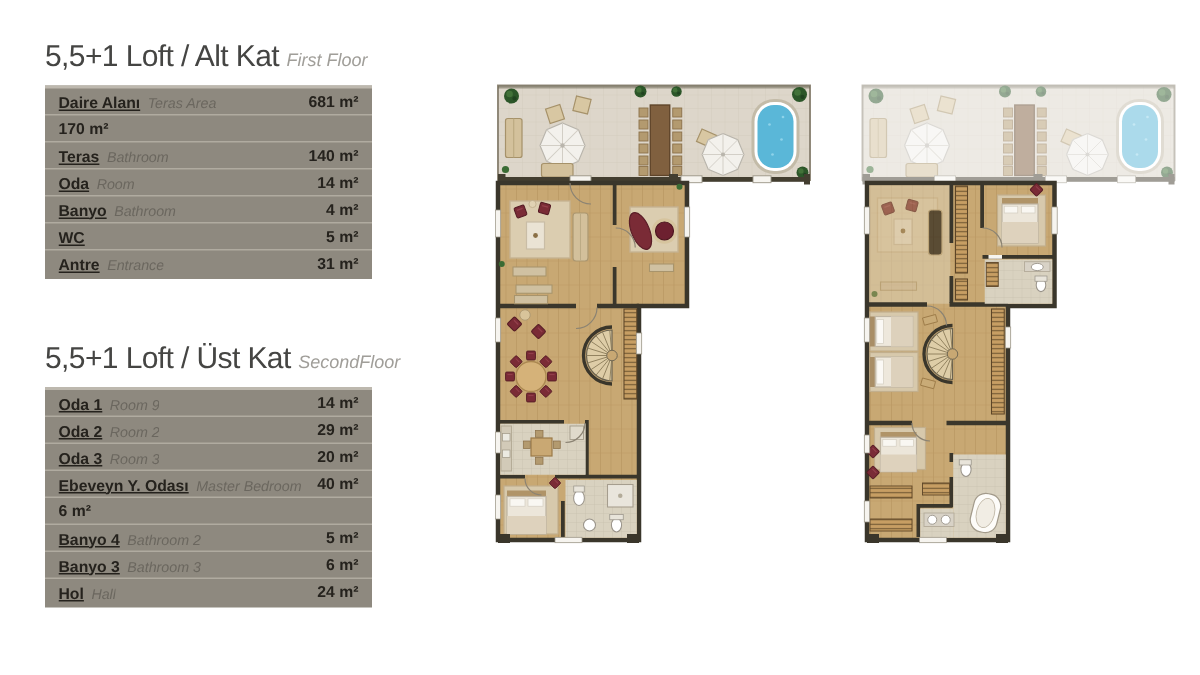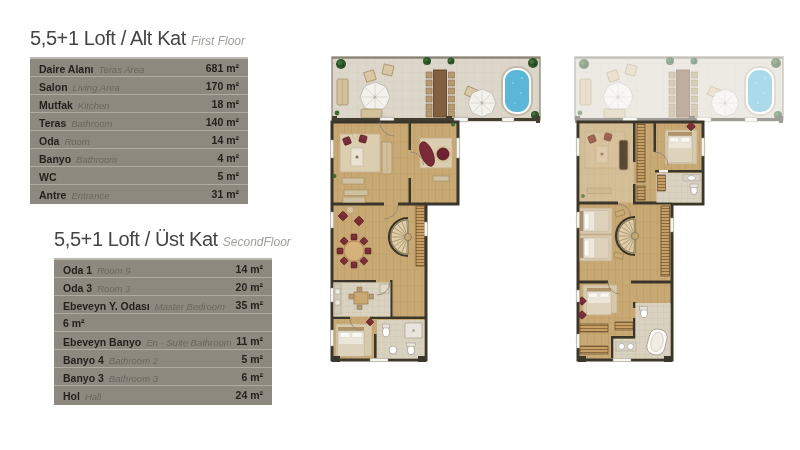--- a/index.html
+++ b/index.html
@@ -1,52 +1,47 @@
 <!DOCTYPE html>
 <html><head>
 <meta charset="utf-8">
 <style>
   html,body{margin:0;padding:0;background:#fff;}
   .canvas{position:relative;width:800px;height:450px;background:#ffffff;overflow:hidden;
           font-family:"Liberation Sans",sans-serif;}
   .panel{position:absolute;left:30px;width:218px;}
-  #panel-0{top:27px;} #panel-1{top:228px;margin-left:24px;}
+  #panel-0{top:27px;} #panel-1{top:228px;}
   .ptitle{margin:0 0 7px 0;font-size:20px;font-weight:500;color:#454543;letter-spacing:-0.4px;white-space:nowrap;}
   .ptitle .en{font-size:12px;font-style:italic;font-weight:400;color:#a09e99;margin-left:5px;letter-spacing:0;}
   .table{background:#8e897f;border-top:2px solid #bdb8ae;padding-bottom:2px;}
   .trow{display:flex;align-items:center;justify-content:space-between;height:17px;padding:0 9px;
         border-bottom:1px solid #b0aba0;}
   .trow:last-child{border-bottom:none;}
   .cl{white-space:nowrap;overflow:hidden;}
-  .cl b{font-weight:700;font-size:10.5px;color:#25221d;}
+  .cl b{font-weight:700;font-size:10.5px;color:#25221d;text-decoration:underline;}
   .cl i{font-style:italic;font-size:9.5px;color:#6b675f;margin-left:5px;font-weight:400;}
   .cv{font-weight:700;font-size:10.5px;color:#25221d;white-space:nowrap;}
   .plans{position:absolute;left:330px;top:54px;width:463px;height:314px;}
 </style>
 </head>
 <body>
 
 <div class="canvas">
 
   <section class="panel" id="panel-0">
     <h2 class="ptitle">
       <span class="tr">5,5+1 Loft / Alt Kat</span><span class="en">First Floor</span>
     </h2>
     <div class="table">
         <div class="trow">
           <span class="cl"><b>Daire Alanı</b><i>Teras Area</i></span>
           <span class="cv">681 m²</span>
         </div>
         <div class="trow">
-          <span class="cl"><b>Salon</b><i>Living Area</i></span>
           <span class="cv">170 m²</span>
-        </div>
-        <div class="trow">
-          <span class="cl"><b>Mutfak</b><i>Kitchen</i></span>
-          <span class="cv">18 m²</span>
         </div>
         <div class="trow">
           <span class="cl"><b>Teras</b><i>Bathroom</i></span>
           <span class="cv">140 m²</span>
         </div>
         <div class="trow">
           <span class="cl"><b>Oda</b><i>Room</i></span>
           <span class="cv">14 m²</span>
         </div>
         <div class="trow">
@@ -67,33 +62,33 @@
   <section class="panel" id="panel-1">
     <h2 class="ptitle">
       <span class="tr">5,5+1 Loft / Üst Kat</span><span class="en">SecondFloor</span>
     </h2>
     <div class="table">
         <div class="trow">
           <span class="cl"><b>Oda 1</b><i>Room 9</i></span>
           <span class="cv">14 m²</span>
         </div>
         <div class="trow">
+          <span class="cl"><b>Oda 2</b><i>Room 2</i></span>
+          <span class="cv">29 m²</span>
+        </div>
+        <div class="trow">
           <span class="cl"><b>Oda 3</b><i>Room 3</i></span>
           <span class="cv">20 m²</span>
         </div>
         <div class="trow">
           <span class="cl"><b>Ebeveyn Y. Odası</b><i>Master Bedroom</i></span>
-          <span class="cv">35 m²</span>
+          <span class="cv">40 m²</span>
         </div>
         <div class="trow">
           <span class="cv">6 m²</span>
-        </div>
-        <div class="trow">
-          <span class="cl"><b>Ebeveyn Banyo</b><i>En - Suite Bathroom</i></span>
-          <span class="cv">11 m²</span>
         </div>
         <div class="trow">
           <span class="cl"><b>Banyo 4</b><i>Bathroom 2</i></span>
           <span class="cv">5 m²</span>
         </div>
         <div class="trow">
           <span class="cl"><b>Banyo 3</b><i>Bathroom 3</i></span>
           <span class="cv">6 m²</span>
         </div>
         <div class="trow">

